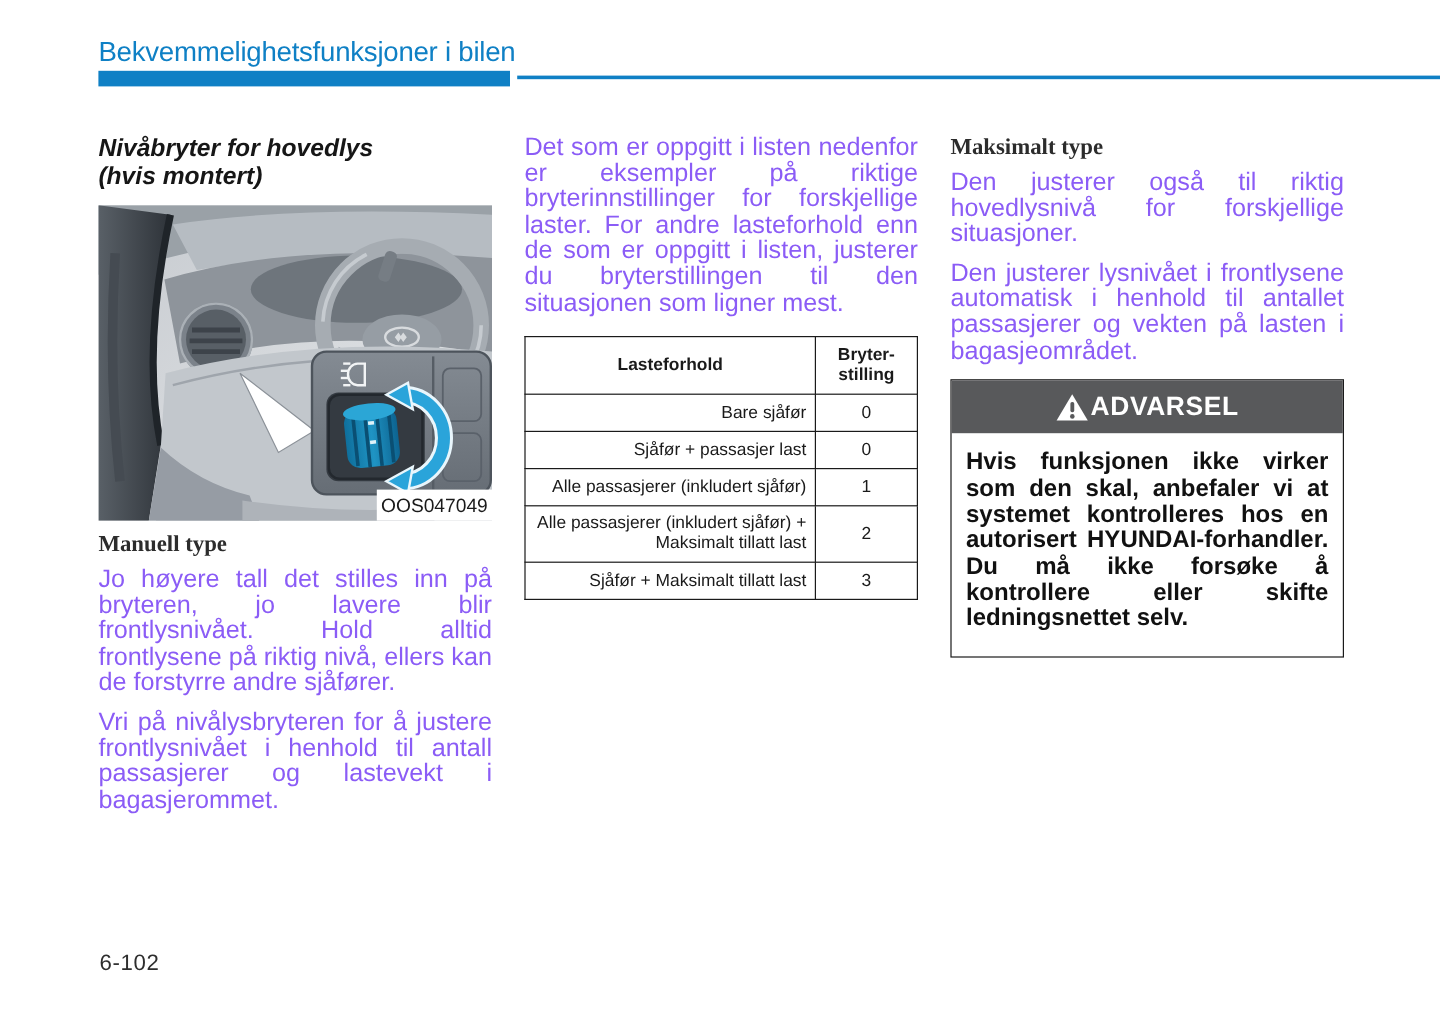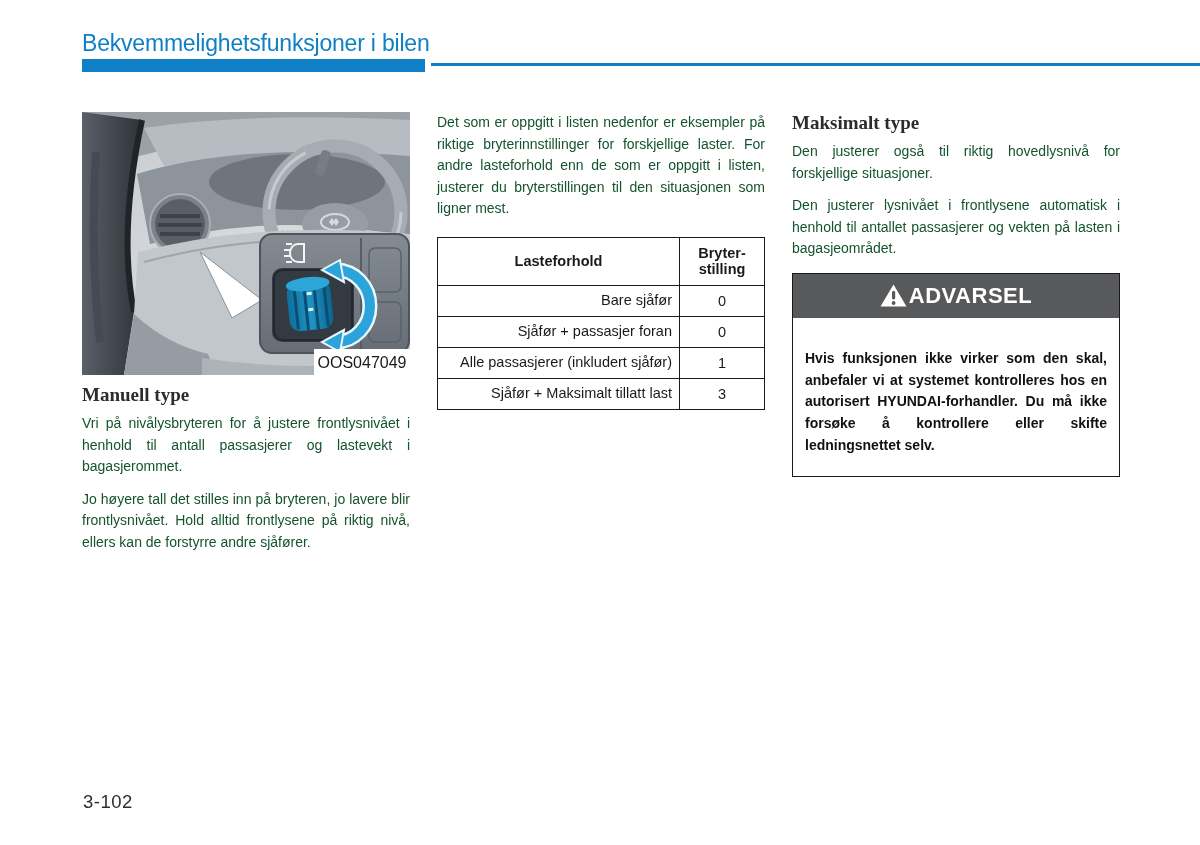--- a/index.html
+++ b/index.html
@@ -38,22 +38,22 @@
     font-size: 20.5px; line-height: 23px;
     font-weight: bold; font-style: italic;
     color: #161616; margin-bottom: 13px;
   }
   h3.sub-title {
     font-family: "Liberation Serif", serif;
     font-size: 19px; font-weight: bold; color: #2c2c2c;
     margin-bottom: 7px;
   }
   p.body-text {
-    font-size: 14px; line-height: 21.6px;
-    text-align: justify; color: #14532d;
+    font-size: 21px; line-height: 21.6px;
+    text-align: justify; color: #8b5cf6;
     margin-bottom: 11px;
   }
 
   
   figure.photo { margin: 0 0 9px 0; width: 328px; height: 263px; }
   figure.photo svg { display: block; }
 
   
   table.load-table {
     width: 328px; border-collapse: collapse;
@@ -87,40 +87,44 @@
     background: #58595b; height: 44px;
     display: flex; align-items: center; justify-content: center;
     gap: 2px;
   }
   .warning-head .w-title {
     color: #ffffff; font-size: 22px; font-weight: bold;
     letter-spacing: 0.5px;
   }
   .warning-body {
     padding: 14px 12px 20px 12px;
-    font-size: 14px; font-weight: bold; line-height: 21.7px;
-    text-align: justify; color: #111; margin-top: 16px;
+    font-size: 20px; font-weight: bold; line-height: 21.7px;
+    text-align: justify; color: #111;
   }
 
   
   .page-number {
     position: absolute; left: 83px; top: 791px;
     font-size: 18.5px; color: #2e2e2e; letter-spacing: 0.5px;
   }
 </style>
 </head>
 <body>
 
 <div class="page">
 
   <div class="runhead-title">Bekvemmelighetsfunksjoner i bilen</div>
   <div class="runhead-bar"></div>
   <div class="runhead-rule"></div>
 
   <div class="col col-left">
+    <h2 class="section-title">
+      <span style="display:block">Nivåbryter for hovedlys</span>
+      <span style="display:block">(hvis montert)</span>
+    </h2>
 
     <figure class="photo">
       <svg width="328" height="263" viewBox="0 0 328 263">
         <defs>
           <linearGradient id="bgGrad" x1="0" y1="0" x2="1" y2="1">
             <stop offset="0" stop-color="#c6cacf"></stop>
               <stop offset="1" stop-color="#e7e9eb"></stop>
           </linearGradient>
           <linearGradient id="pillarGrad" x1="0" y1="0" x2="1" y2="0">
             <stop offset="0" stop-color="#596067"></stop>
@@ -209,46 +213,50 @@
             <polygon points="258,240 240,230 262,218" fill="#2aa4da" stroke="#e9f6fc" stroke-width="2"></polygon>
           </g>
         </g>
 
         <rect x="232" y="237" width="96" height="26" fill="#ffffff"></rect>
         <text x="280" y="256" text-anchor="middle" font-family="Liberation Sans, sans-serif" font-size="16" fill="#1a1a1a">OOS047049</text>
       </svg>
     </figure>
 
     <h3 class="sub-title">Manuell type</h3>
+    <p class="body-text">Jo høyere tall det stilles inn på bryteren, jo lavere blir frontlysnivået. Hold alltid frontlysene på riktig nivå, ellers kan de forstyrre andre sjåfører.</p>
     <p class="body-text">Vri på nivålysbryteren for å justere frontlysnivået i henhold til antall passasjerer og lastevekt i bagasjerommet.</p>
-    <p class="body-text">Jo høyere tall det stilles inn på bryteren, jo lavere blir frontlysnivået. Hold alltid frontlysene på riktig nivå, ellers kan de forstyrre andre sjåfører.</p>
   </div>
 
   <div class="col col-mid">
     <p class="body-text">Det som er oppgitt i listen nedenfor er eksempler på riktige bryterinnstillinger for forskjellige laster. For andre lasteforhold enn de som er oppgitt i listen, justerer du bryterstillingen til den situasjonen som ligner mest.</p>
 
     <table class="load-table">
       <thead>
         <tr>
           <th>Lasteforhold</th>
           <th class="pos" style="width:85px">Bryter-stilling</th>
         </tr>
       </thead>
       <tbody>
         <tr>
           <td class="cond">Bare sjåfør</td>
           <td class="pos">0</td>
         </tr>
         <tr>
-          <td class="cond">Sjåfør + passasjer foran</td>
+          <td class="cond">Sjåfør + passasjer last</td>
           <td class="pos">0</td>
         </tr>
         <tr>
           <td class="cond">Alle passasjerer (inkludert sjåfør)</td>
           <td class="pos">1</td>
+        </tr>
+        <tr>
+          <td class="cond">Alle passasjerer (inkludert sjåfør) + Maksimalt tillatt last</td>
+          <td class="pos">2</td>
         </tr>
         <tr>
           <td class="cond">Sjåfør + Maksimalt tillatt last</td>
           <td class="pos">3</td>
         </tr>
       </tbody>
     </table>
   </div>
 
   <div class="col col-right">
@@ -262,14 +270,14 @@
           <polygon points="13.5,0.5 26.5,22.5 0.5,22.5" fill="#ffffff"></polygon>
           <rect x="12" y="7" width="3.2" height="8.5" rx="1.4" fill="#58595b"></rect>
           <circle cx="13.6" cy="19" r="1.9" fill="#58595b"></circle>
         </svg>
         <span class="w-title">ADVARSEL</span>
       </div>
       <div class="warning-body">Hvis funksjonen ikke virker som den skal, anbefaler vi at systemet kontrolleres hos en autorisert HYUNDAI-forhandler. Du må ikke forsøke å kontrollere eller skifte ledningsnettet selv.</div>
     </div>
   </div>
 
-  <div class="page-number">3-102</div>
+  <div class="page-number">6-102</div>
 </div>
 
 </body></html>

